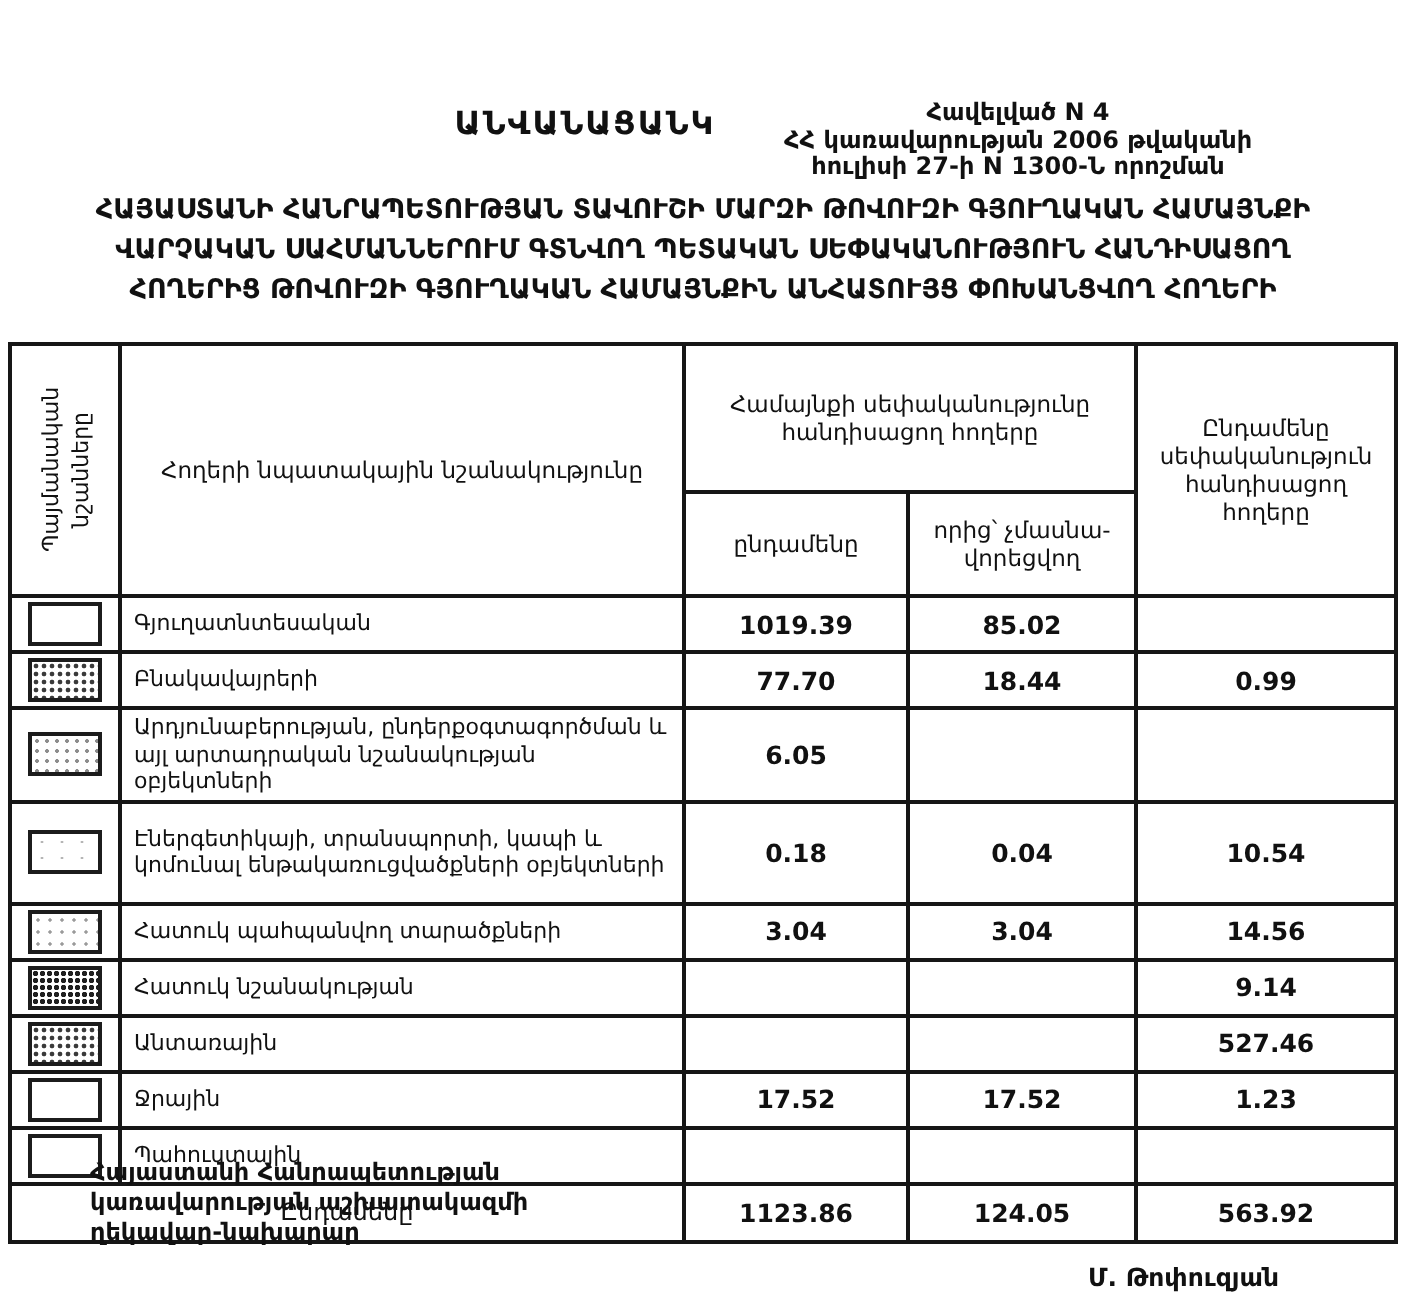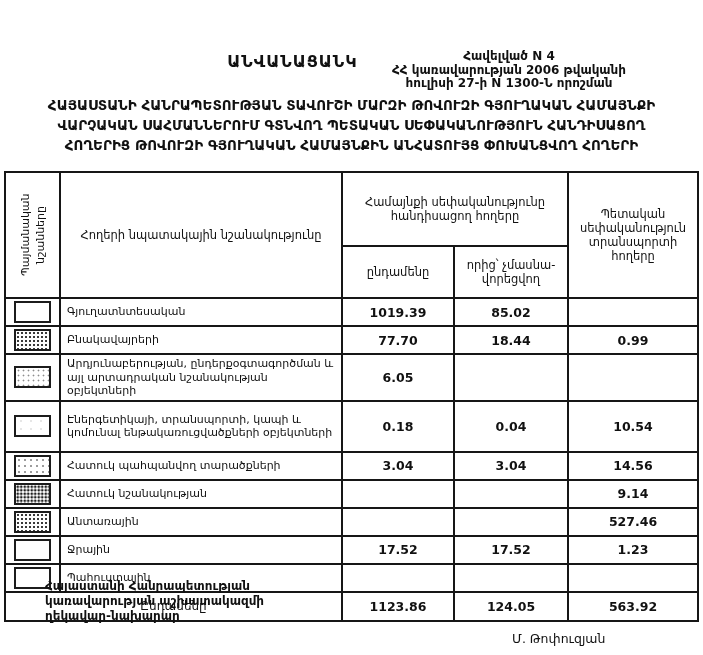--- a/index.html
+++ b/index.html
@@ -116,22 +116,22 @@
   tr.rt { height: 29px; }
 
   .footer-left {
     position: absolute;
     top: 579px; left: 45px;
     font-size: 12px; font-weight: bold; line-height: 15px;
     white-space: pre-line;
   }
   .signature {
     position: absolute;
-    top: 631px; left: 512px;
-    font-size: 12.5px; font-weight: normal;
+    top: 631px; left: 544px;
+    font-size: 12.5px; font-weight: bold;
   }
 </style>
 </head>
 <body>
 
 <div class="appendix">Հավելված N 4
 ՀՀ կառավարության 2006 թվականի
 հուլիսի 27-ի N 1300-Ն որոշման</div>
 
 <div class="page-title">ԱՆՎԱՆԱՑԱՆԿ</div>
@@ -149,21 +149,21 @@
     <col style="width:130px">
   </colgroup>
   <thead>
     <tr class="hr1">
       <th class="hdr" rowspan="2">
         <div class="vtext">Պայմանական
 նշանները</div>
       </th>
       <th class="hdr" rowspan="2">Հողերի  նպատակային նշանակությունը</th>
       <th class="hdr" colspan="2">Համայնքի սեփականությունը հանդիսացող հողերը</th>
-      <th class="hdr" rowspan="2">Պետական սեփականություն տրանսպորտի հողերը</th>
+      <th class="hdr" rowspan="2">Ընդամենը սեփականություն հանդիսացող հողերը</th>
     </tr>
     <tr class="hr2">
       <th class="hdr">ընդամենը</th>
       <th class="hdr hdr-sub">որից՝ չմասնա-
 վորեցվող</th>
     </tr>
   </thead>
   <tbody>
     <tr class="r0">
       <td class="swatch-cell">

